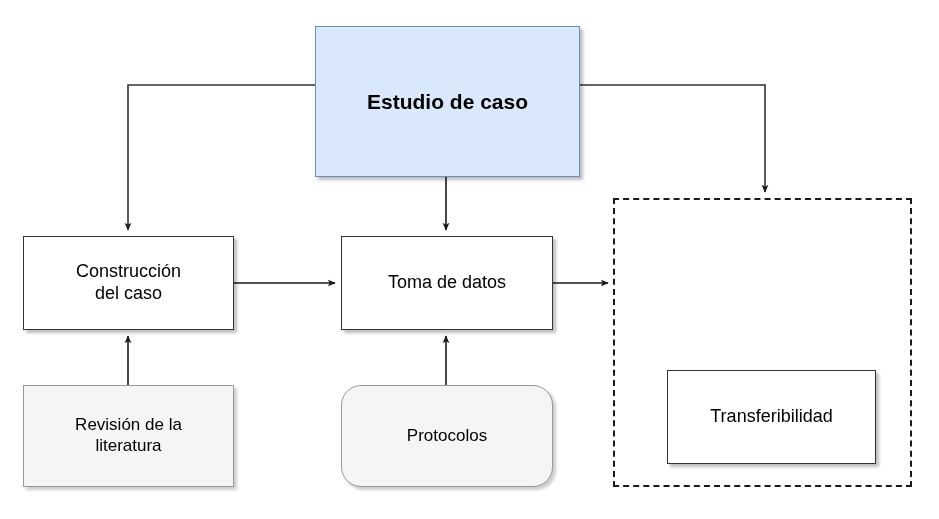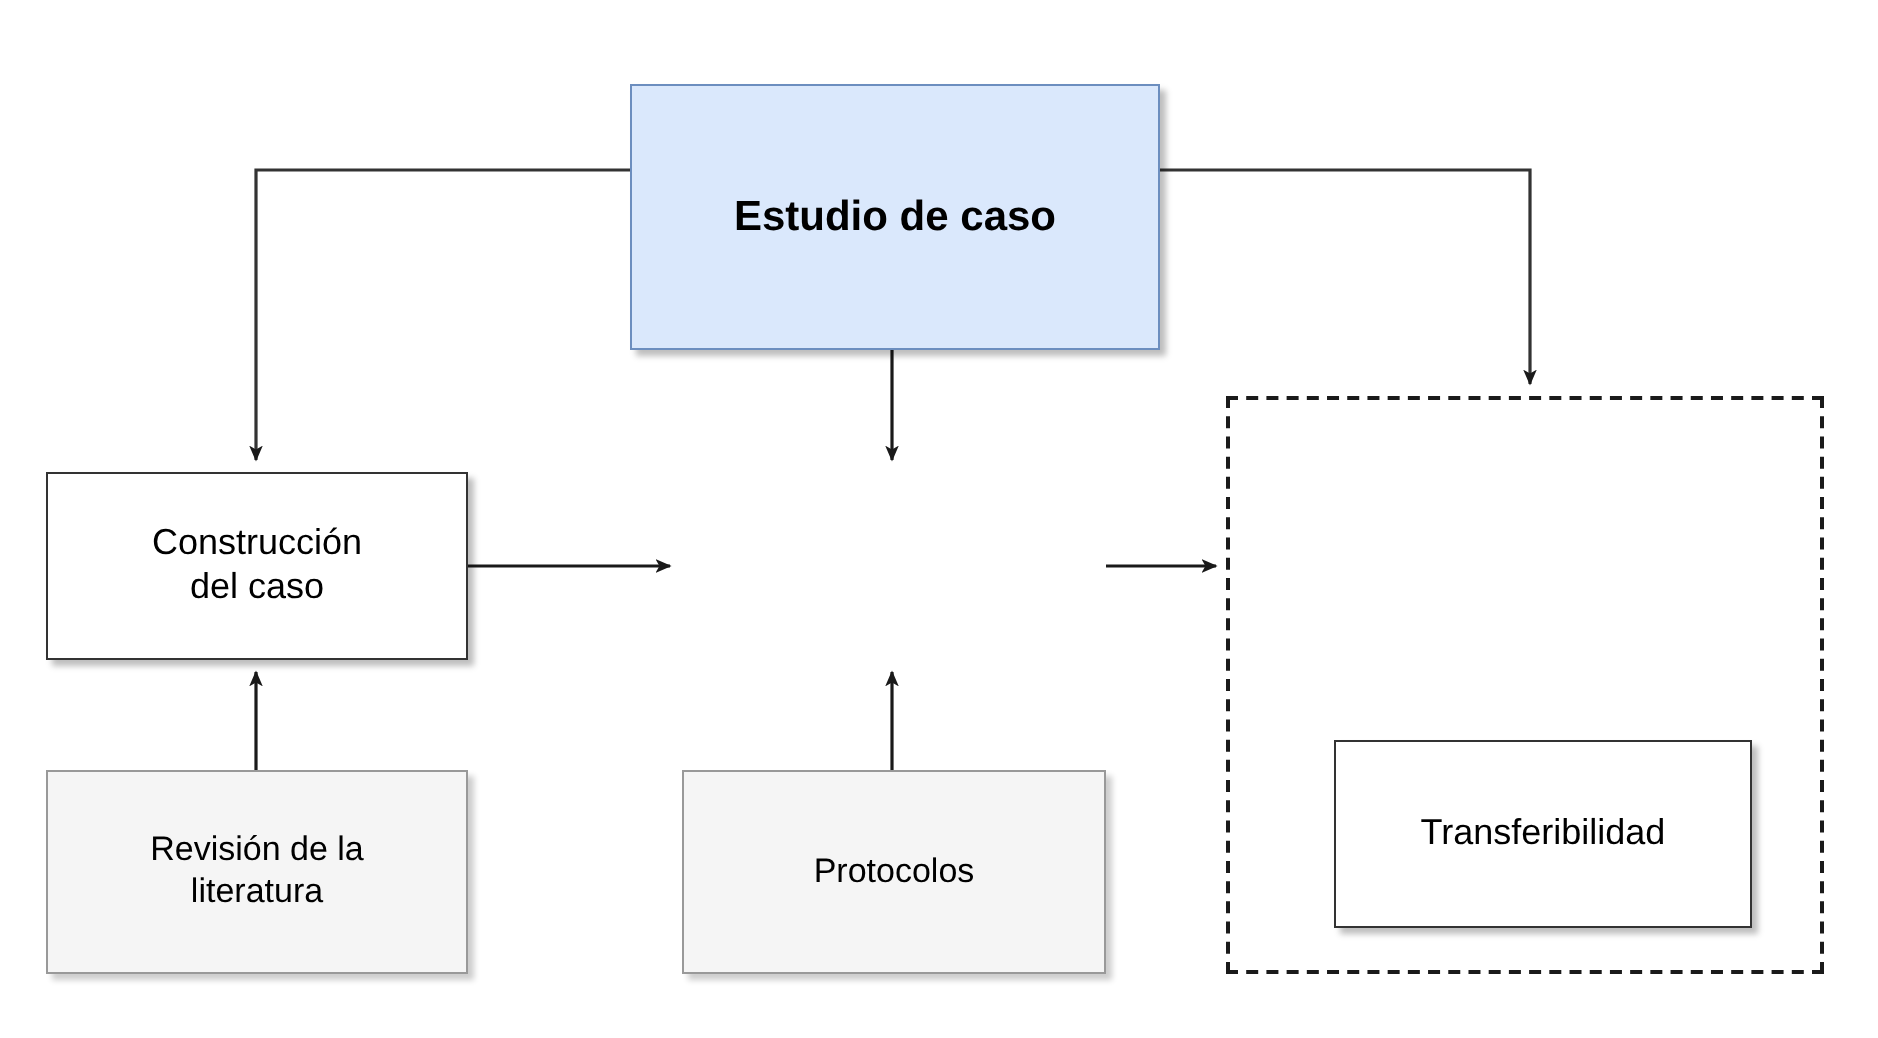--- a/index.html
+++ b/index.html
@@ -98,36 +98,39 @@
 
     <polyline points="553,283 608,283" fill="none" stroke="#1a1a1a" stroke-width="1.6" marker-end="url(#arrowFilled)"></polyline>
 
     <polyline points="128,385 128,336" fill="none" stroke="#1a1a1a" stroke-width="1.6" marker-end="url(#arrowFilled)"></polyline>
 
     <polyline points="446,385 446,336" fill="none" stroke="#1a1a1a" stroke-width="1.6" marker-end="url(#arrowFilled)"></polyline>
   </svg>
 
   <div class="group-dashed" style="left:613px; top:198px; width:299px; height:289px;"></div>
 
-  <div class="node node-root" style="left:315px; top:26px; width:265px; height:133px;margin-top:16px;">
+  <div class="node node-root" style="left:315px; top:26px; width:265px; height:151px;">
     <span class="node-label">Estudio de caso</span>
   </div>
 
   <div class="node node-process" style="left:23px; top:236px; width:211px; height:94px;">
     <span class="node-label">Construcción
 del caso</span>
   </div>
 
   <div class="node node-muted" style="left:23px; top:385px; width:211px; height:102px;">
     <span class="node-label">Revisión de la
 literatura</span>
   </div>
 
+  <div class="node node-process" style="left:341px; top:236px; width:212px; height:94px;">
+    <span class="node-label">Toma de datos</span>
+  </div>
 
-  <div class="node node-muted" style="left:341px; top:385px; width:212px; height:102px;">
+  <div class="node node-muted" style="left:341px; top:385px; width:212px; height:102px;border-radius:20px;">
     <span class="node-label">Protocolos</span>
   </div>
 
 
   <div class="node node-process" style="left:667px; top:370px; width:209px; height:94px;text-align:right;">
     <span class="node-label">Transferibilidad</span>
   </div>
 
 </div>
 

